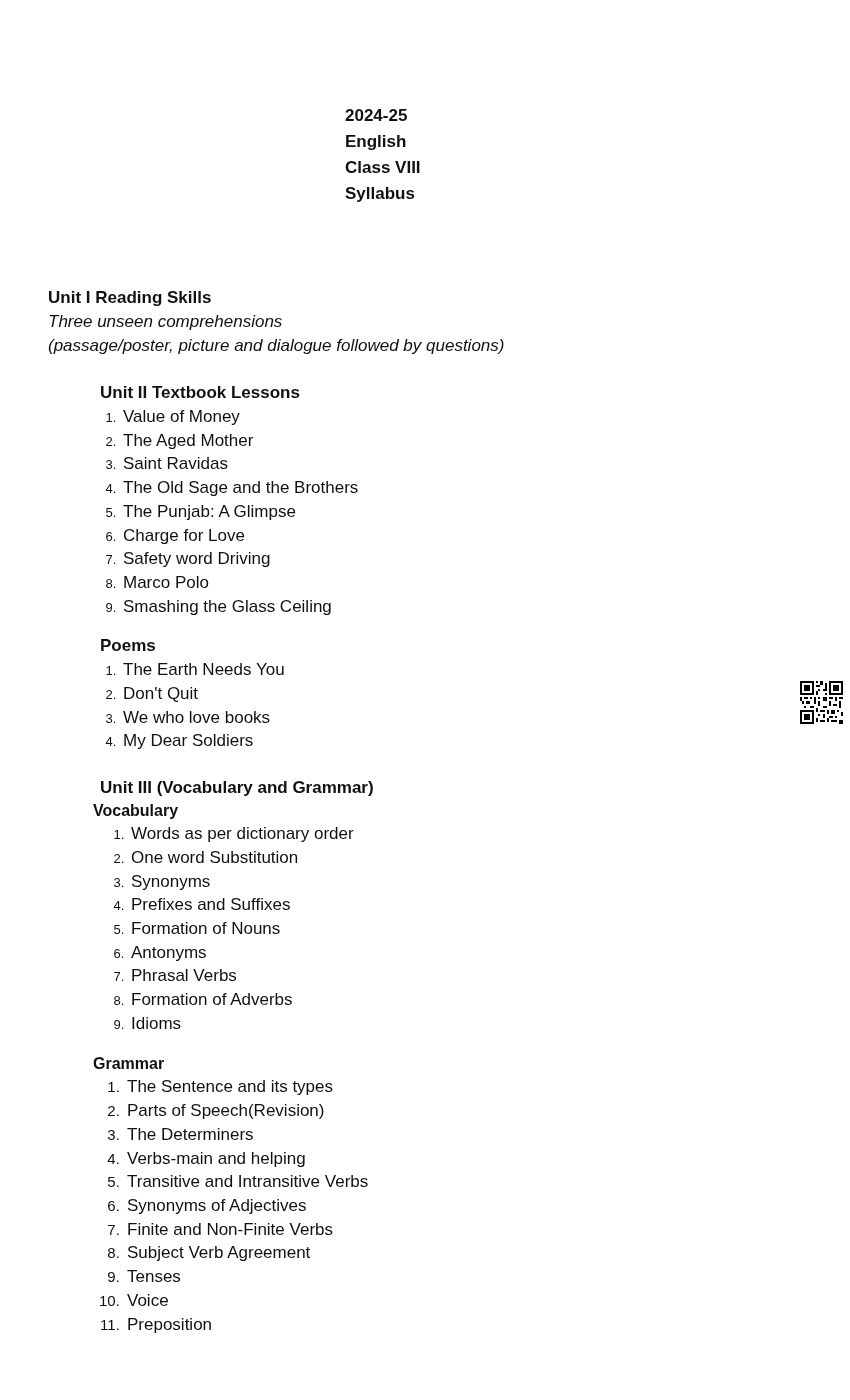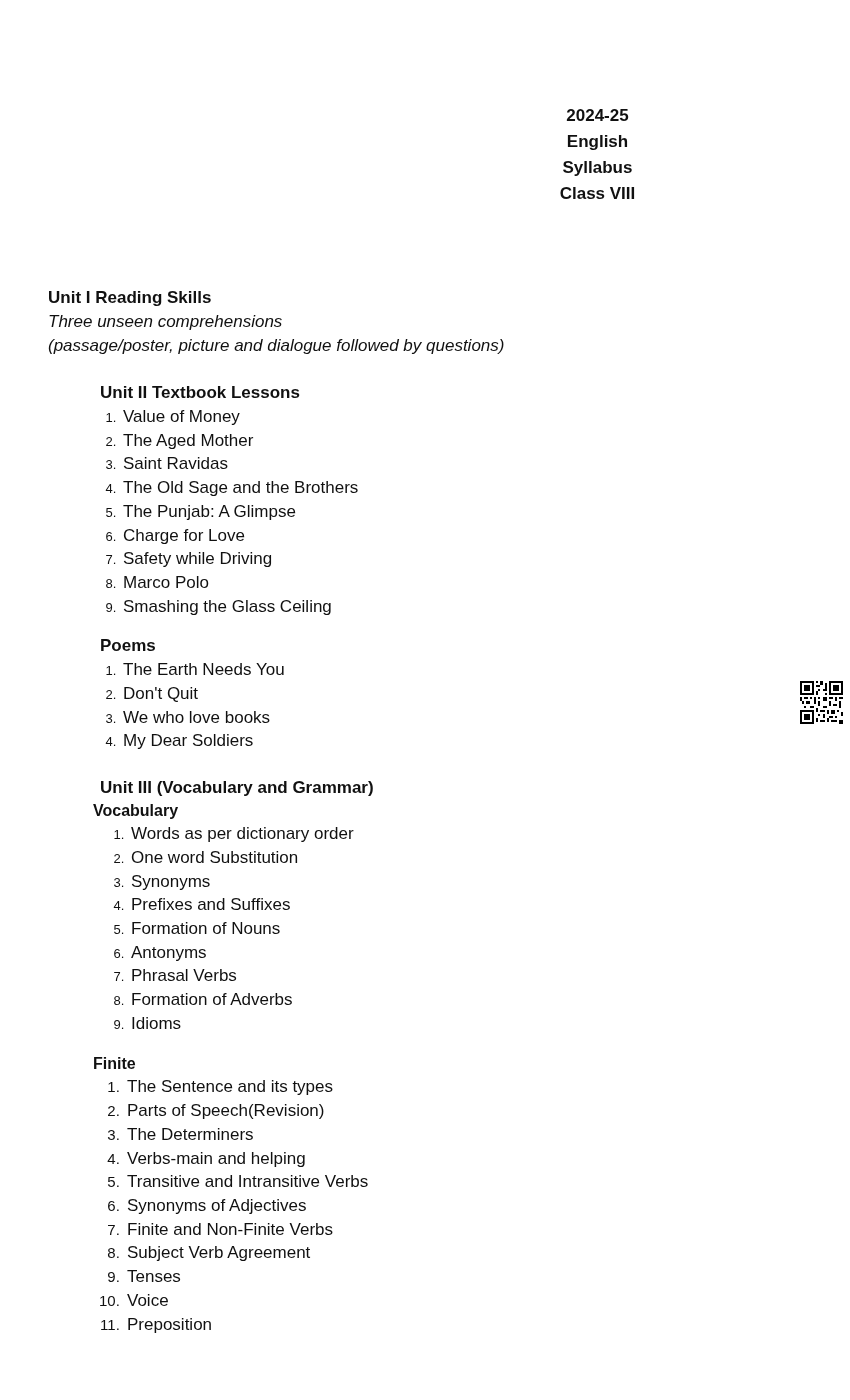--- a/index.html
+++ b/index.html
@@ -12,21 +12,20 @@
     width: 850px;
     height: 1400px;
     background: #ffffff;
     color: #111111;
     font-family: "Liberation Sans", "DejaVu Sans", sans-serif;
     overflow: hidden;
   }
   .doc-header {
     padding-top: 103px;
     margin-left: 345px;
-    text-align: center;
   }
   .doc-header .hline {
     font-weight: bold;
     font-size: 17px;
     line-height: 26px;
     white-space: pre;
   }
   .sec { margin-left: 100px; }
   .sec-title {
     font-weight: bold;
@@ -76,40 +75,40 @@
   .qr svg { display: block; width: 100%; height: 100%; }
 </style>
 </head>
 <body>
 
 <div class="page">
 
   <div class="doc-header">
     <div class="hline">2024-25</div>
     <div class="hline">English</div>
+    <div class="hline">Class VIII</div>
     <div class="hline">Syllabus</div>
-    <div class="hline">Class VIII</div>
   </div>
 
   <section class="sec unit1">
     <div class="sec-title">Unit I Reading Skills</div>
     <div class="body-line">Three unseen comprehensions</div>
     <div class="body-line">(passage/poster, picture and dialogue followed by questions)</div>
   </section>
 
   <section class="sec unit2">
     <div class="sec-title">Unit II Textbook Lessons</div>
     <ol>
       <li>Value of Money</li>
       <li>The Aged Mother</li>
       <li>Saint Ravidas</li>
       <li>The Old Sage and the Brothers</li>
       <li>The Punjab: A Glimpse</li>
       <li>Charge for Love</li>
-      <li>Safety while Driving</li>
+      <li>Safety word Driving</li>
       <li>Marco Polo</li>
       <li>Smashing the Glass Ceiling</li>
     </ol>
   </section>
 
   <section class="sec poems">
     <div class="sec-title">Poems</div>
     <ol>
       <li>The Earth Needs You</li>
       <li>Don't Quit</li>
@@ -127,21 +126,21 @@
       <li>One word Substitution</li>
       <li>Synonyms</li>
       <li>Prefixes and Suffixes</li>
       <li>Formation of Nouns</li>
       <li>Antonyms</li>
       <li>Phrasal Verbs</li>
       <li>Formation of Adverbs</li>
       <li>Idioms</li>
     </ol>
 
-    <div class="subhead grammar-head">Finite</div>
+    <div class="subhead grammar-head">Grammar</div>
     <ol class="grammar-list">
       <li>The Sentence and its types</li>
       <li>Parts of Speech(Revision)</li>
       <li>The Determiners</li>
       <li>Verbs-main and helping</li>
       <li>Transitive and Intransitive Verbs</li>
       <li>Synonyms of Adjectives</li>
       <li>Finite and Non-Finite Verbs</li>
       <li>Subject Verb Agreement</li>
       <li>Tenses</li>

